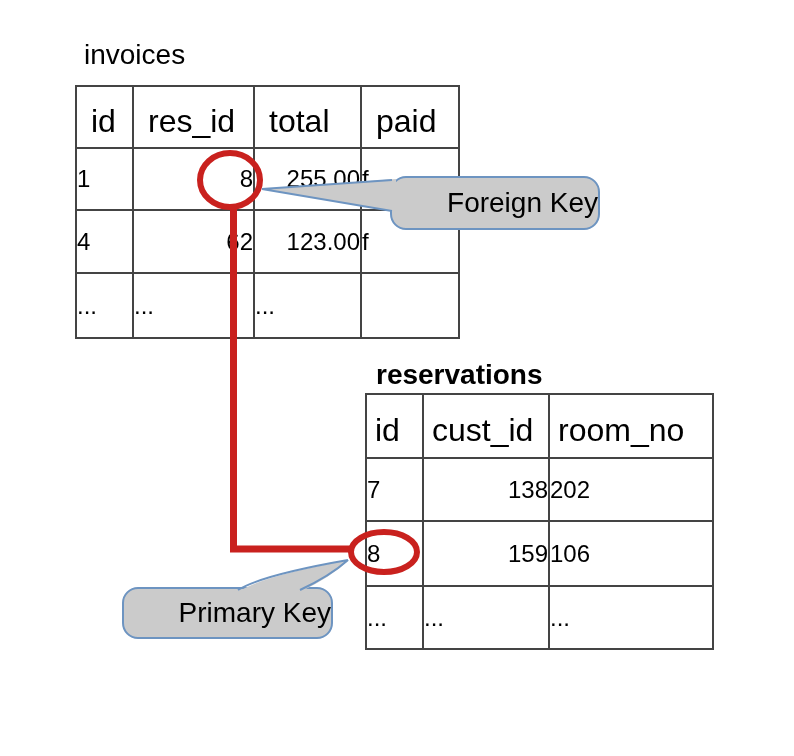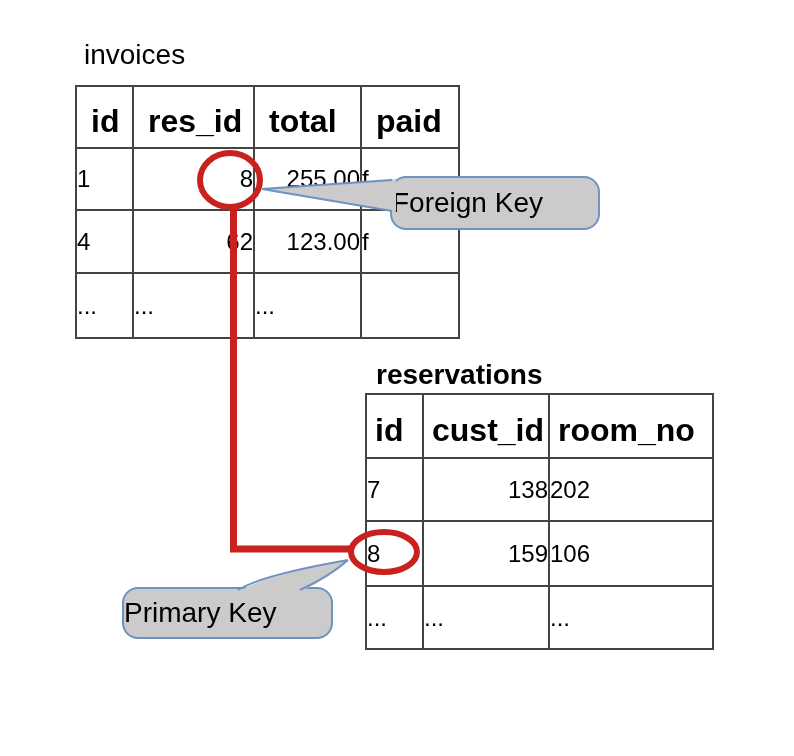--- a/index.html
+++ b/index.html
@@ -10,32 +10,32 @@
   .tbl-title{
     position:absolute;font-size:28px;line-height:30px;color:#000;white-space:nowrap;
   }
   table.tbl{
     position:absolute;border-collapse:collapse;table-layout:fixed;background:#fff;
   }
   table.tbl th,table.tbl td{
     border:2px solid #444444;overflow:hidden;white-space:nowrap;vertical-align:middle;
   }
   table.tbl th{
-    font-size:32px;font-weight:bold;text-align:left;padding:8px 4px 0 14px;
+    font-size:32px;font-weight:normal;text-align:left;padding:8px 4px 0 14px;
   }
   table.tbl.res th{padding-left:8px;}
   table.tbl td{font-size:24px;padding:0;}
   td.al{text-align:left;padding-left:10px;}
   td.ar{text-align:right;padding-right:14px;}
   td.ac{}
   .overlay{position:absolute;left:0;top:0;width:794px;height:756px;pointer-events:none;z-index:3;}
   .callout{
     position:absolute;z-index:2;box-sizing:border-box;
     background:#cbcbcb;border:2px solid #6d94c1;border-radius:16px;
-    display:flex;align-items:center;justify-content:flex-start;
+    display:flex;align-items:center;justify-content:flex-end;
     font-size:28px;color:#000;white-space:nowrap;
   }
 </style>
 </head>
 <body>
 
 <div class="canvas">
 
   <div class="tbl-title" style="left:84px;top:40px;">invoices</div>
 

